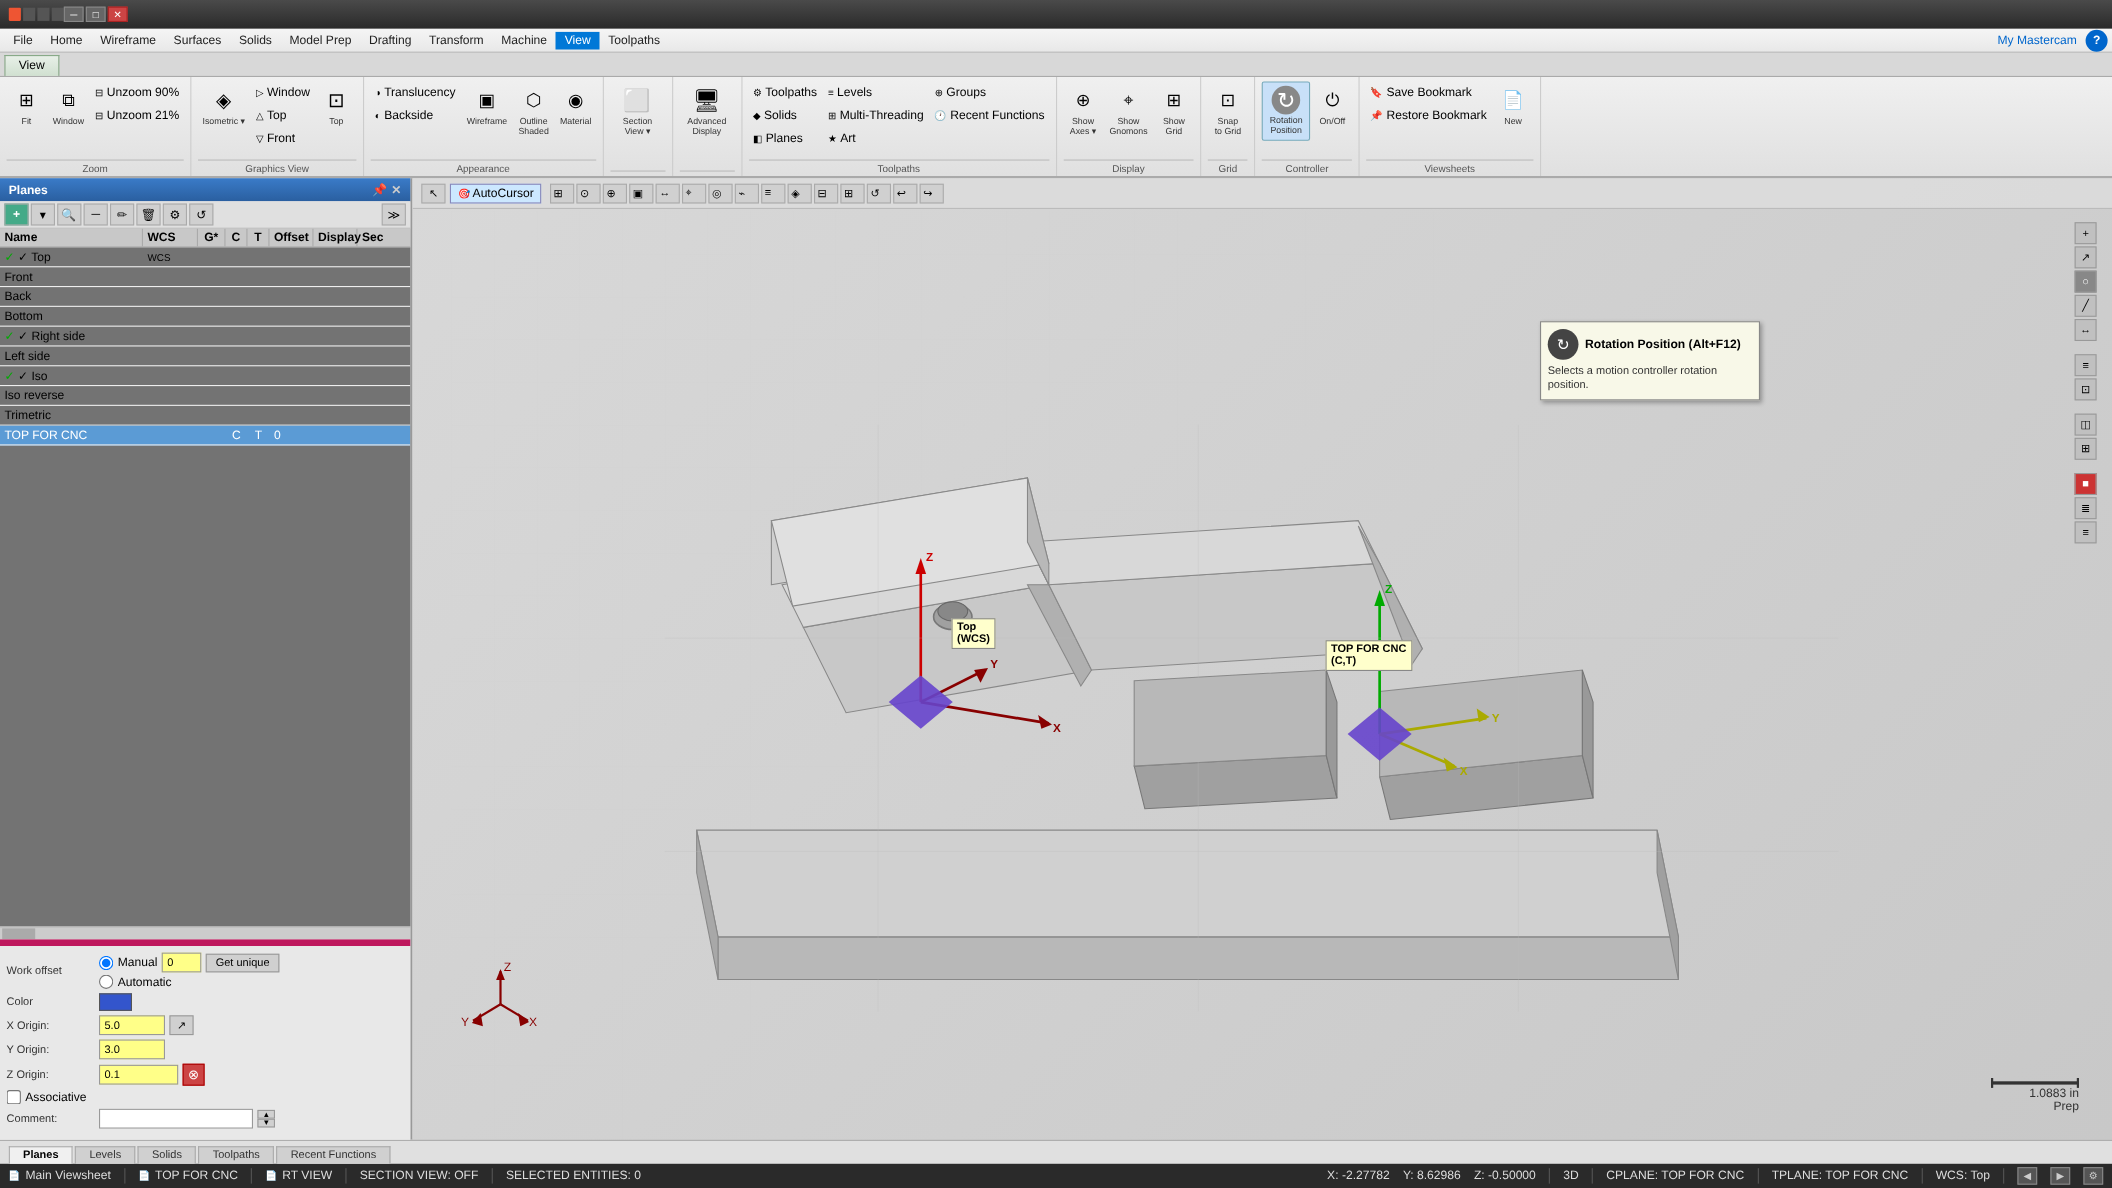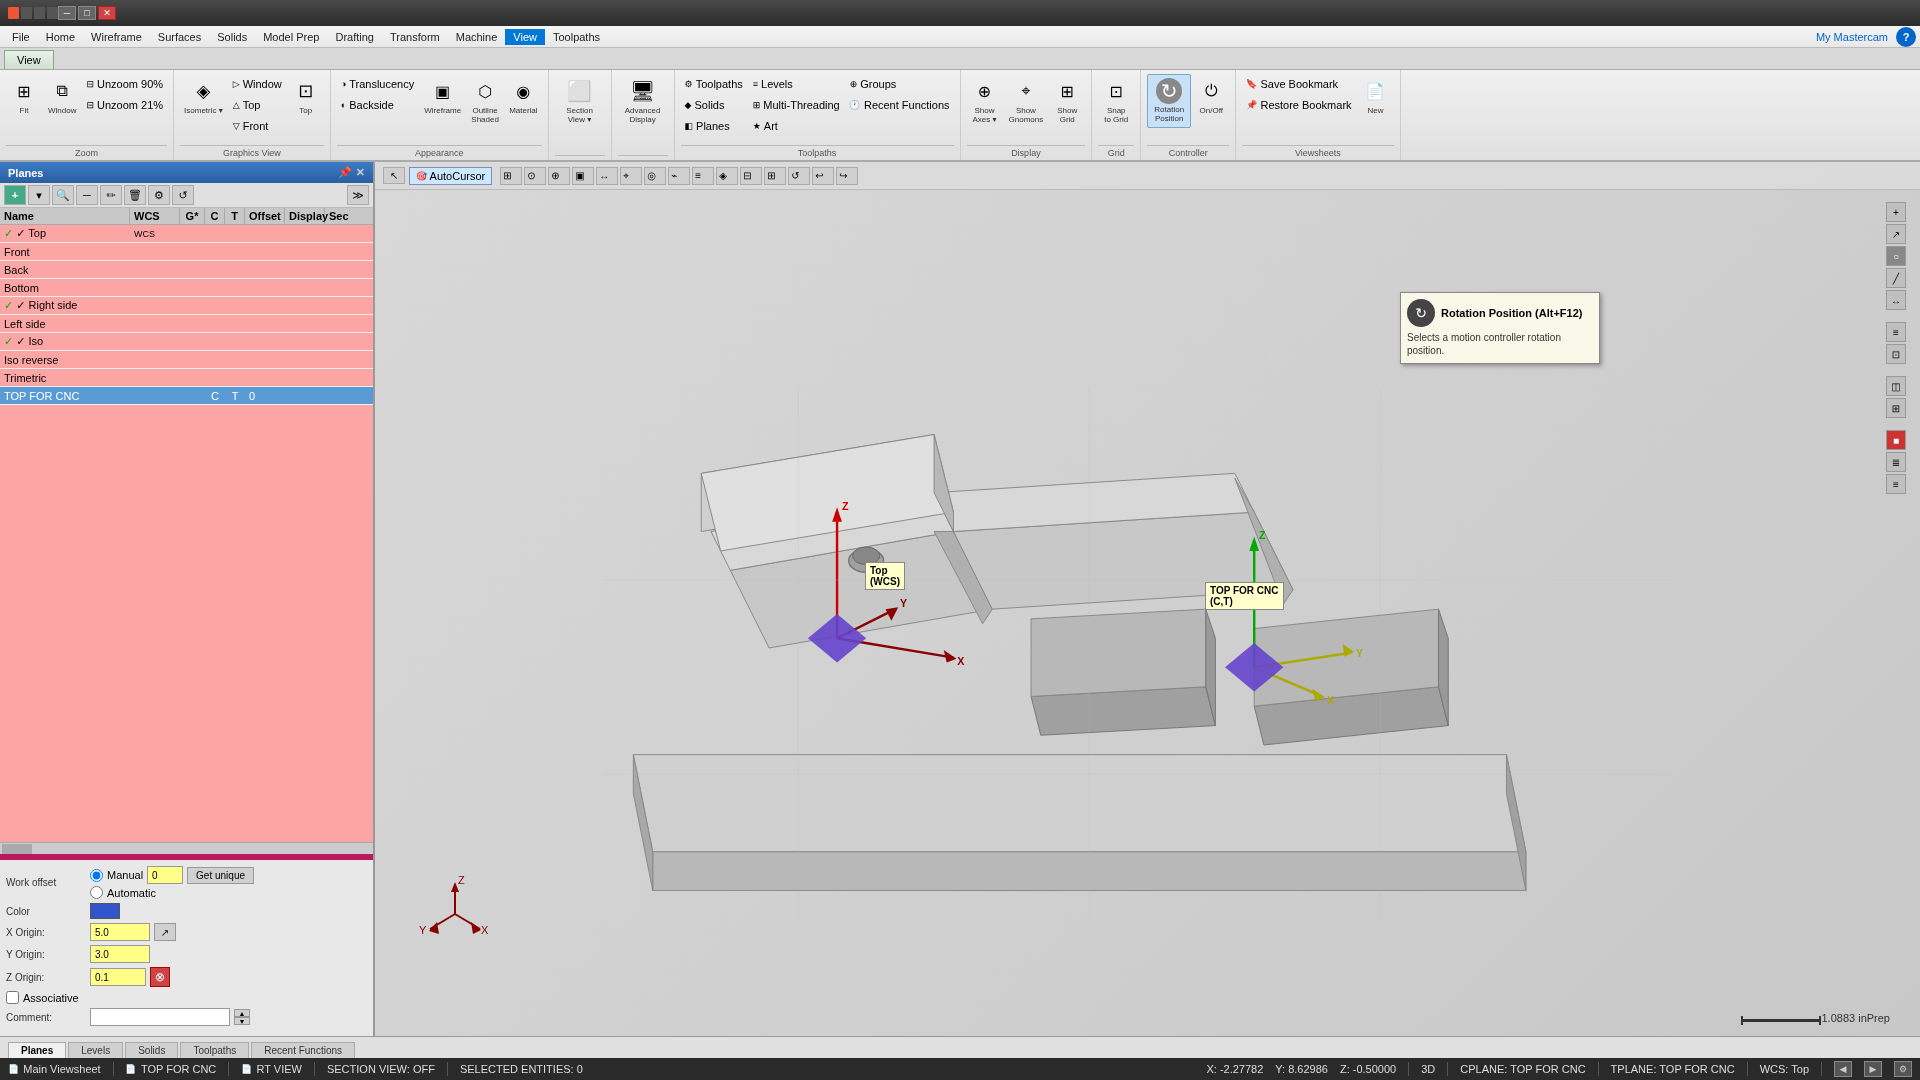--- a/index.html
+++ b/index.html
@@ -178,21 +178,21 @@
     }
     .planes-col-name { width: 130px; padding: 2px 4px; border-right: 1px solid #aaa; }
     .planes-col-wcs { width: 50px; padding: 2px 4px; border-right: 1px solid #aaa; }
     .planes-col-g { width: 25px; padding: 2px 4px; border-right: 1px solid #aaa; text-align: center; }
     .planes-col-c { width: 20px; padding: 2px 4px; border-right: 1px solid #aaa; text-align: center; }
     .planes-col-t { width: 20px; padding: 2px 4px; border-right: 1px solid #aaa; text-align: center; }
     .planes-col-off { width: 40px; padding: 2px 4px; border-right: 1px solid #aaa; }
     .planes-col-disp { width: 40px; padding: 2px 4px; border-right: 1px solid #aaa; }
     .planes-col-sec { width: 25px; padding: 2px 4px; }
 
-    #planes-list { flex: 1; overflow-y: auto; background: #fca5a5; }
+    #planes-list { flex: 1; overflow-y: auto; background: #737373; }
     .plane-row {
       display: flex;
       align-items: center;
       height: 18px;
       border-bottom: 1px solid #eee;
       font-size: 10px;
     }
     .plane-row.selected { background: #5b9bd5; color: #fff; }
     .plane-row.checked .plane-name::before { content: '✓ '; color: #0a0; }
     .plane-name { width: 130px; padding: 1px 4px; overflow: hidden; text-overflow: ellipsis; white-space: nowrap; }
@@ -350,26 +350,26 @@
       left: 0;
       right: 0;
       bottom: 0;
       width: 100%;
       height: calc(100% - 30px);
     }
 
     
     #scale-indicator {
       position: absolute;
-      bottom: 12px;
+      bottom: 24px;
       right: 30px;
       color: #333;
       font-size: 11px;
       display: flex;
-      flex-direction: row;
+      flex-direction: column;
       align-items: flex-end;
     }
     #scale-bar {
       width: 80px;
       height: 3px;
       background: #333;
       position: relative;
       margin-bottom: 2px;
     }
     #scale-bar::before, #scale-bar::after {
@@ -819,21 +819,21 @@
         <span class="field-label">X Origin:</span>
         <input type="text" class="field-input yellow" style="width: 60px;" value="5.0">
         <div style="width:22px;height:18px;background:#d0d0d0;border:1px solid #999;display:flex;align-items:center;justify-content:center;cursor:pointer;font-size:10px;">↗</div>
       </div>
       <div class="field-row">
         <span class="field-label">Y Origin:</span>
         <input type="text" class="field-input yellow" style="width: 60px;" value="3.0">
       </div>
       <div class="field-row">
         <span class="field-label">Z Origin:</span>
-        <input type="text" class="field-input yellow" style="width: 56px;" value="0.1">
+        <input type="text" class="field-input yellow" style="width: 72px;" value="0.1">
         <div class="btn-clear">⊗</div>
       </div>
       <div class="field-row">
         <input type="checkbox" style="">
         <span>Associative</span>
       </div>
       <div class="field-row">
         <span class="field-label">Comment:</span>
         <input type="text" class="field-input" style="width: 140px;">
         <div style="display:flex;flex-direction:column;">

